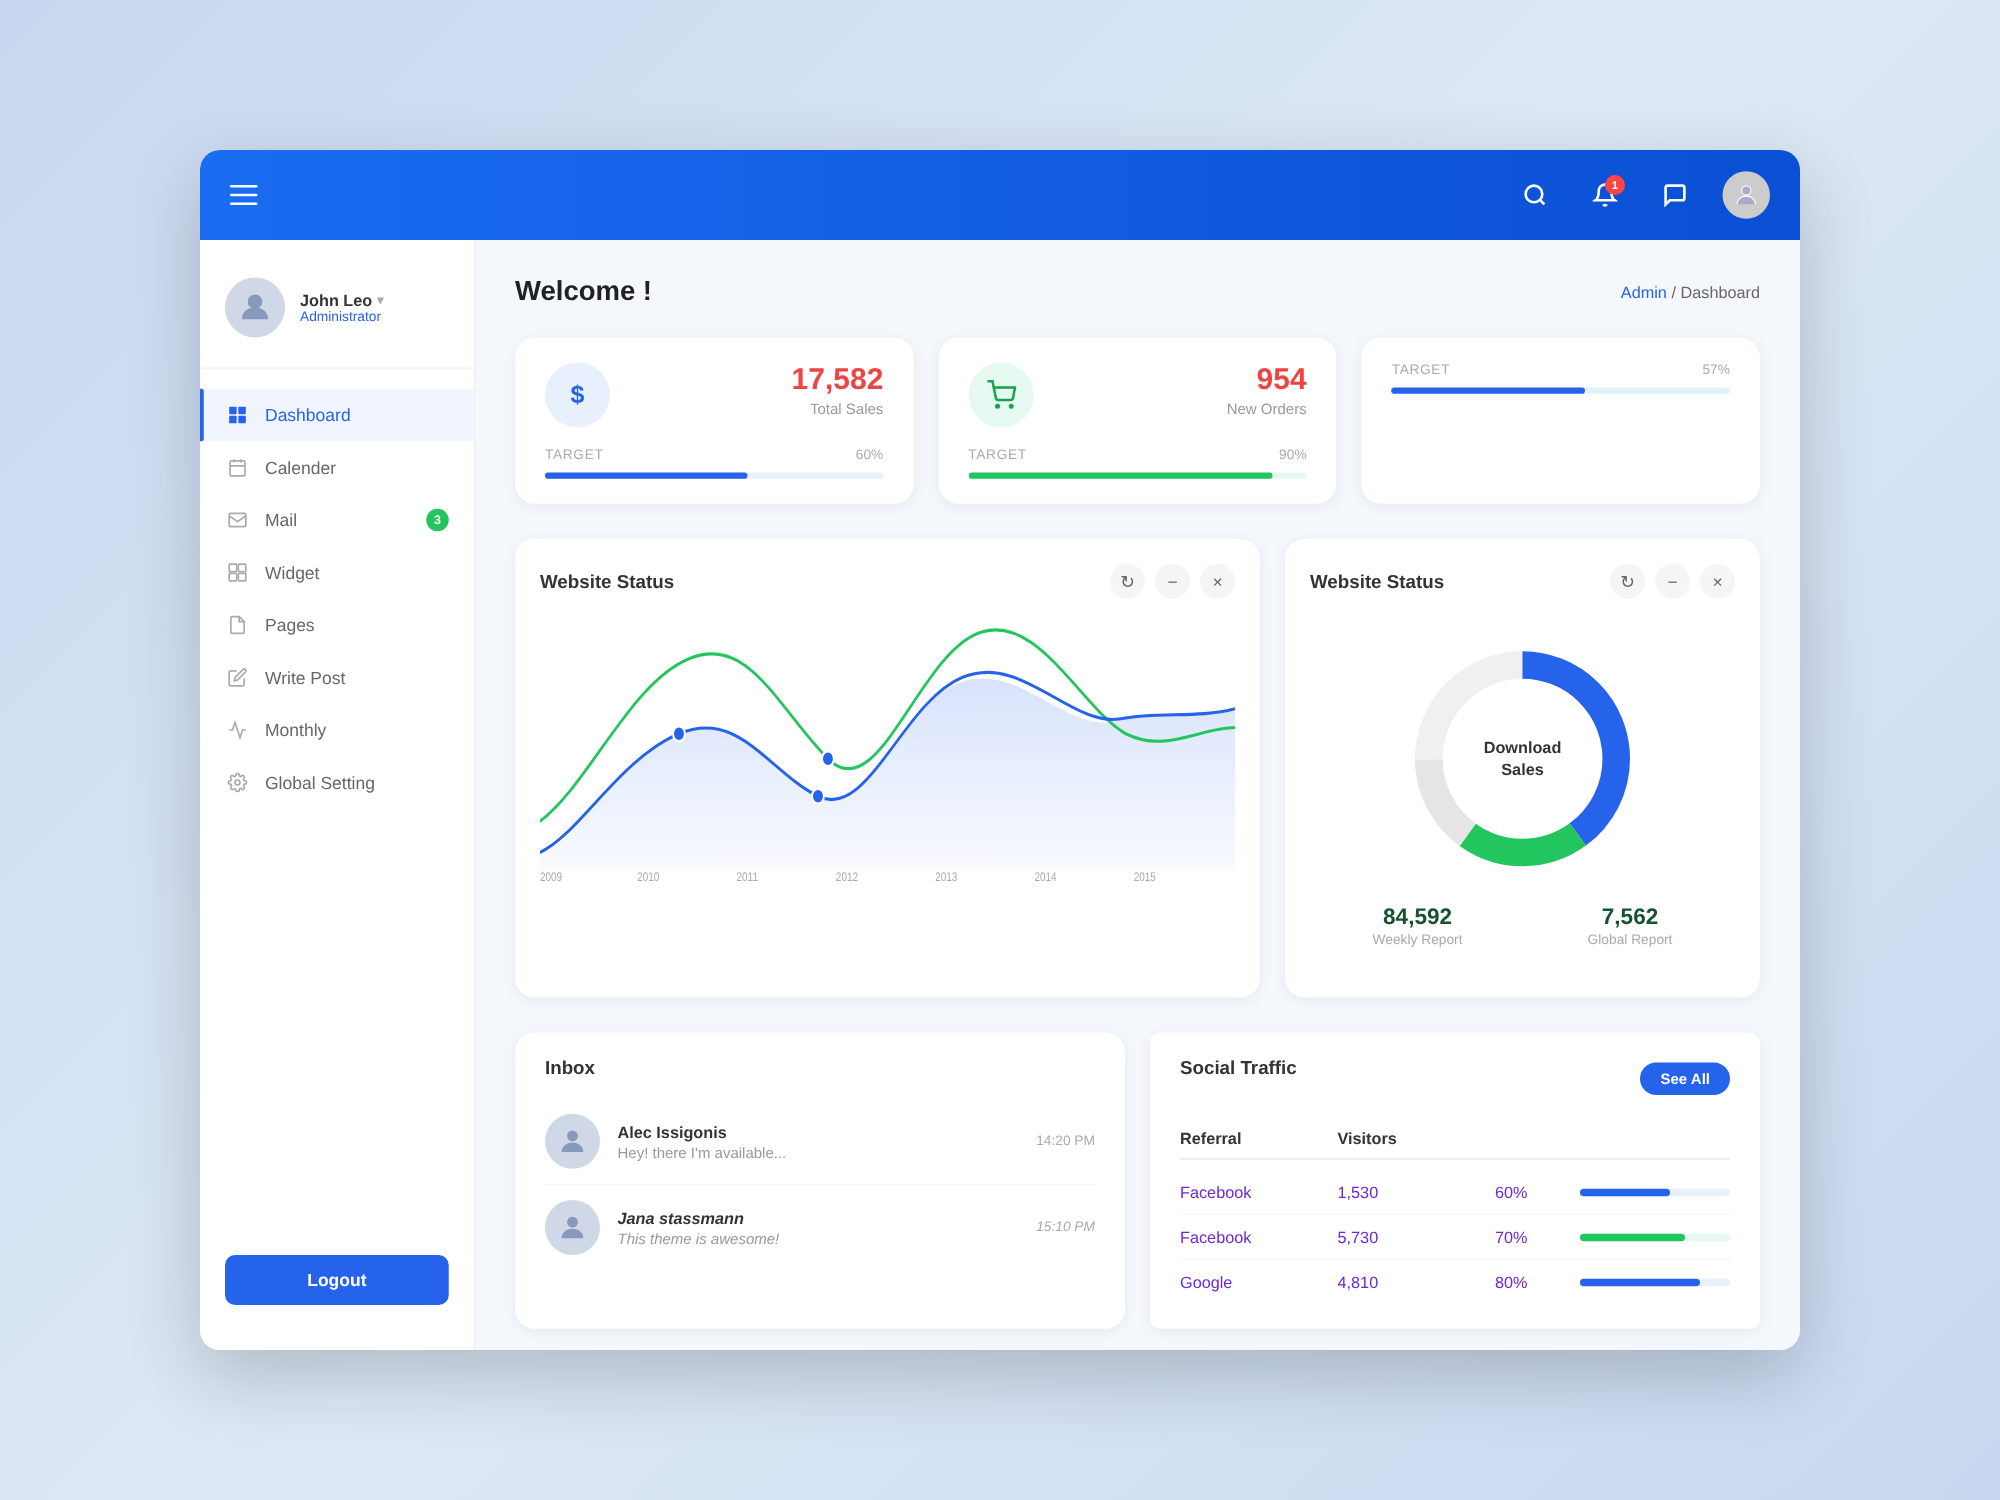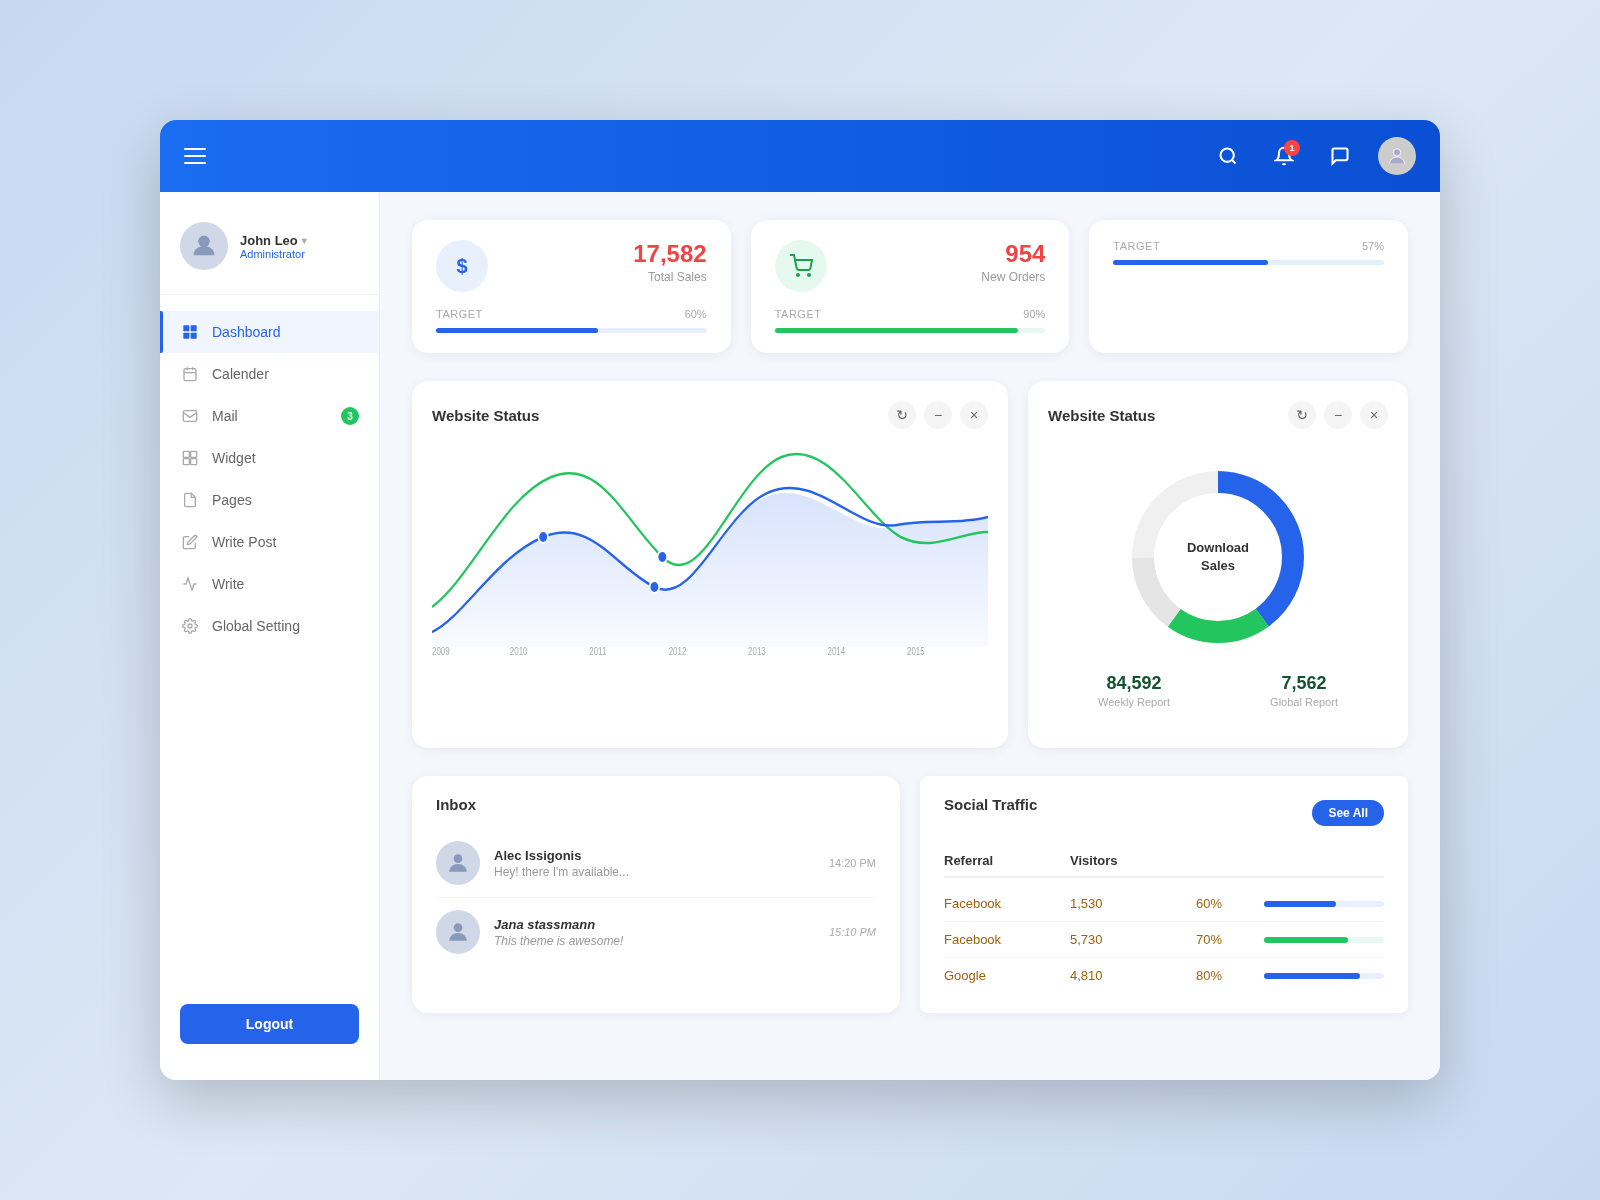--- a/index.html
+++ b/index.html
@@ -224,21 +224,21 @@
       padding: 20px 24px;
       box-shadow: 0 2px 12px rgba(0,0,0,0.06);
     }
     .traffic-header { display: flex; justify-content: space-between; align-items: center; margin-bottom: 16px; }
     .see-all-btn { background: #2563eb; color: white; border: none; border-radius: 20px; padding: 6px 16px; font-size: 12px; font-weight: 600; cursor: pointer; }
     .traffic-table { width: 100%; }
     .traffic-table-header { display: grid; grid-template-columns: 1fr 1fr 60px 120px; gap: 8px; padding: 8px 0; border-bottom: 2px solid #f0f0f0; margin-bottom: 8px; }
     .traffic-table-header span { font-size: 13px; font-weight: 700; color: #333; }
     .traffic-row { display: grid; grid-template-columns: 1fr 1fr 60px 120px; gap: 8px; padding: 10px 0; align-items: center; border-bottom: 1px solid #f5f5f5; }
     .traffic-row:last-child { border-bottom: none; }
-    .traffic-cell { font-size: 13px; color: #a16207; }
+    .traffic-cell { font-size: 13px; color: #6d28d9; }
     .traffic-bar { height: 6px; border-radius: 3px; }
   </style>
 </head>
 <body>
 
 <div class="app-window">
 
   <nav class="topnav">
     <div class="topnav-left">
       <div class="hamburger">
@@ -362,39 +362,47 @@
           </div>
           <span>Write Post</span>
         </div>
 
         <div class="nav-item">
           <div class="nav-item-icon">
             <svg width="16" height="16" viewBox="0 0 24 24" fill="none" stroke="#aaa" stroke-width="2">
                 <polyline points="22,12 18,12 15,21 9,3 6,12 2,12"></polyline>
               </svg>
           </div>
-          <span>Write</span>
+          <span>Monthly</span>
         </div>
 
         <div class="nav-item">
           <div class="nav-item-icon">
             <svg width="16" height="16" viewBox="0 0 24 24" fill="none" stroke="#aaa" stroke-width="2">
                 <circle cx="12" cy="12" r="3"></circle>
                 <path d="M19.4 15a1.65 1.65 0 0 0 .33 1.82l.06.06a2 2 0 0 1-2.83 2.83l-.06-.06a1.65 1.65 0 0 0-1.82-.33 1.65 1.65 0 0 0-1 1.51V21a2 2 0 0 1-4 0v-.09A1.65 1.65 0 0 0 9 19.4a1.65 1.65 0 0 0-1.82.33l-.06.06a2 2 0 0 1-2.83-2.83l.06-.06A1.65 1.65 0 0 0 4.68 15a1.65 1.65 0 0 0-1.51-1H3a2 2 0 0 1 0-4h.09A1.65 1.65 0 0 0 4.6 9a1.65 1.65 0 0 0-.33-1.82l-.06-.06a2 2 0 0 1 2.83-2.83l.06.06A1.65 1.65 0 0 0 9 4.68a1.65 1.65 0 0 0 1-1.51V3a2 2 0 0 1 4 0v.09a1.65 1.65 0 0 0 1 1.51 1.65 1.65 0 0 0 1.82-.33l.06-.06a2 2 0 0 1 2.83 2.83l-.06.06A1.65 1.65 0 0 0 19.4 9a1.65 1.65 0 0 0 1.51 1H21a2 2 0 0 1 0 4h-.09a1.65 1.65 0 0 0-1.51 1z"></path>
               </svg>
           </div>
           <span>Global Setting</span>
         </div>
       </nav>
 
       <button class="logout-btn">Logout</button>
     </aside>
 
     <main class="main-content">
 
+      <div class="page-header">
+        <h1 class="page-title">Welcome !</h1>
+        <div class="breadcrumb">
+          <a href="#">Admin</a>
+          <span> / </span>
+          <span>Dashboard</span>
+        </div>
+      </div>
 
       <div class="stat-cards">
 
         <div class="stat-card">
           <div class="stat-card-top">
             <div class="stat-icon-circle blue">
               <span style="font-weight:700;font-size:20px;color:#2563eb;">$</span>
             </div>
             <div>
               <div class="stat-number">17,582</div>

